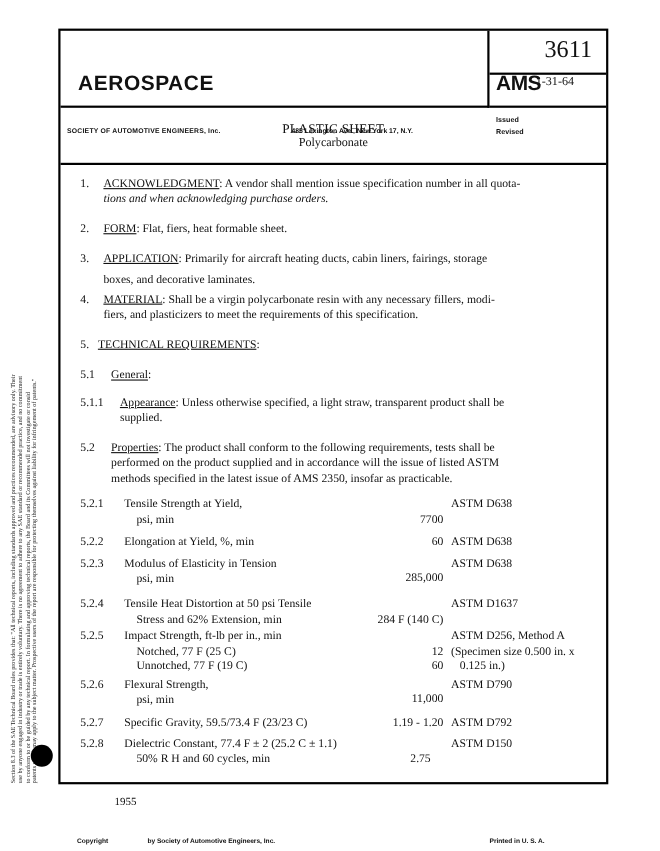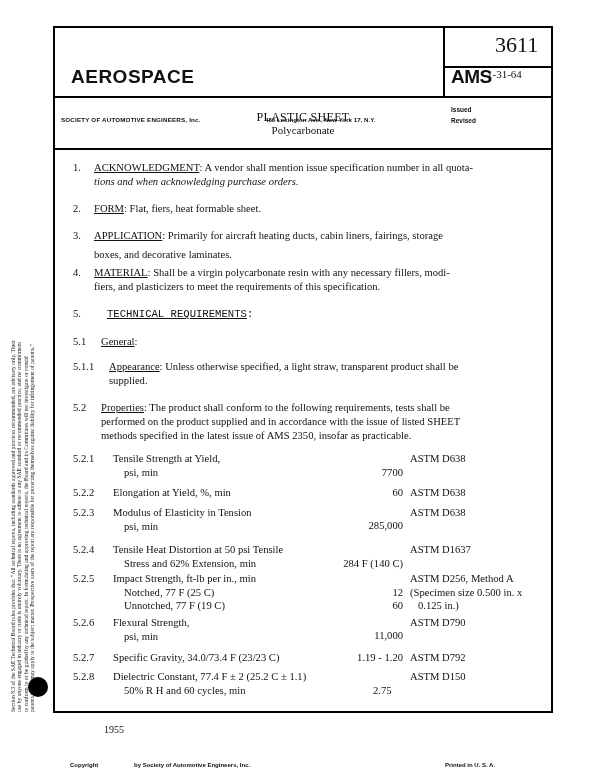--- a/index.html
+++ b/index.html
@@ -105,38 +105,38 @@
   </div>
 
   <div class="body-text" style="left:73px;top:266px;">
     <span class="num" style="left:0">4.</span>
     <span style="position:absolute;left:21px;"><span class="u">MATERIAL</span><span>:  Shall be a virgin polycarbonate resin with any necessary fillers, modi-</span></span>
     <span style="position:absolute;left:21px;top:14px;">fiers, and plasticizers to meet the requirements of this specification.</span>
   </div>
 
   <div class="body-text" style="left:73px;top:307px;">
     <span class="num" style="left:0">5.</span>
-    <span style="position:absolute;left:34px;font-family:Liberation Mono, monospace;"><span class="u">TECHNICAL REQUIREMENTS</span><span>:</span></span>
+    <span style="position:absolute;left:16px;"><span class="u">TECHNICAL REQUIREMENTS</span><span>:</span></span>
   </div>
 
   <div class="body-text" style="left:73px;top:335px;">
     <span class="num" style="left:0">5.1</span>
     <span style="position:absolute;left:28px;"><span class="u">General</span><span>:</span></span>
   </div>
 
   <div class="body-text" style="left:73px;top:360px;">
     <span class="num" style="left:0">5.1.1</span>
     <span style="position:absolute;left:36px;"><span class="u">Appearance</span><span>:  Unless otherwise specified, a light straw, transparent product shall be</span></span>
     <span style="position:absolute;left:36px;top:14px;">supplied.</span>
   </div>
 
   <div class="body-text" style="left:73px;top:401px;">
     <span class="num" style="left:0">5.2</span>
     <span style="position:absolute;left:28px;"><span class="u">Properties</span><span>:  The product shall conform to the following requirements, tests shall be</span></span>
-    <span style="position:absolute;left:28px;top:14px;">performed on the product supplied and in accordance with the issue of listed SHEET</span>
+    <span style="position:absolute;left:28px;top:14px;">performed on the product supplied and in accordance will the issue of listed ASTM</span>
     <span style="position:absolute;left:28px;top:28px;">methods specified in the latest issue of AMS 2350, insofar as practicable.</span>
   </div>
 
   <div>
 
     <div class="body-text" style="left:73px;top:452px;">
       <span class="num" style="left:0">5.2.1</span>
       <span class="num" style="left:40px">Tensile Strength at Yield,</span>
       <span class="num" style="left:51px;top:14px">psi, min</span>
       <span class="val" style="right:-330px;width:100px;top:14px">7700</span>
@@ -181,21 +181,21 @@
     <div class="body-text" style="left:73px;top:616px;">
       <span class="num" style="left:0">5.2.6</span>
       <span class="num" style="left:40px">Flexural Strength,</span>
       <span class="num" style="left:51px;top:14px">psi, min</span>
       <span class="val" style="right:-330px;width:100px;top:13px">11,000</span>
       <span class="num" style="left:337px">ASTM D790</span>
     </div>
 
     <div class="body-text" style="left:73px;top:651px;">
       <span class="num" style="left:0">5.2.7</span>
-      <span class="num" style="left:40px">Specific Gravity, 34.0/73.4 F (23/23 C)</span>
+      <span class="num" style="left:40px">Specific Gravity, 59.5/73.4 F (23/23 C)</span>
       <span class="val" style="right:-330px;width:100px">1.19 - 1.20</span>
       <span class="num" style="left:337px">ASTM D792</span>
     </div>
 
     <div class="body-text" style="left:73px;top:670px;">
       <span class="num" style="left:0">5.2.8</span>
       <span class="num" style="left:40px">Dielectric Constant, 77.4 F ± 2 (25.2 C ± 1.1)</span>
       <span class="num" style="left:51px;top:14px">50% R H and 60 cycles, min</span>
       <span class="num" style="left:300px;top:14px">2.75</span>
       <span class="num" style="left:337px">ASTM D150</span>

